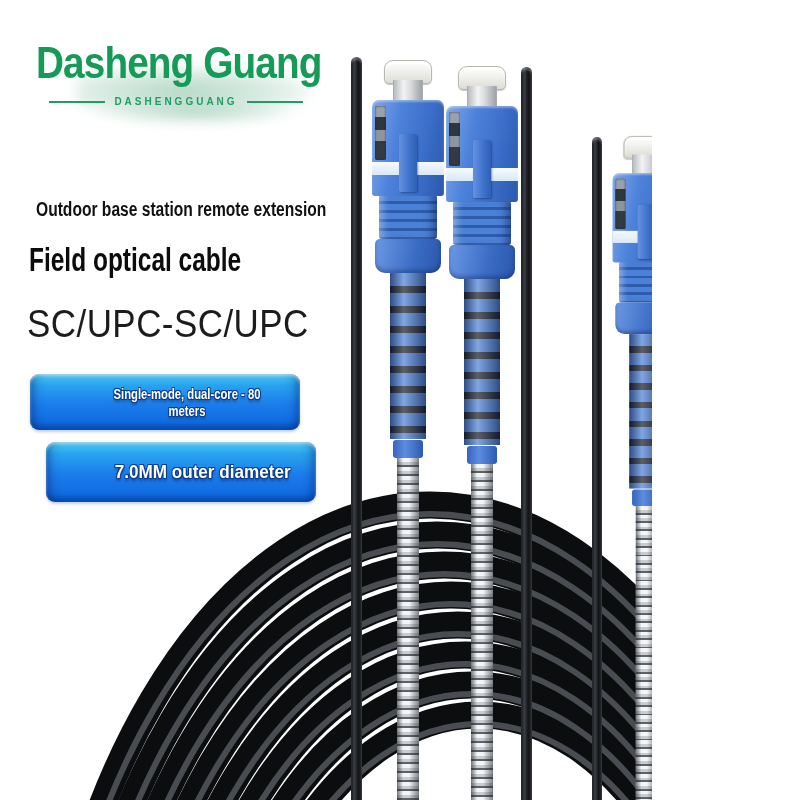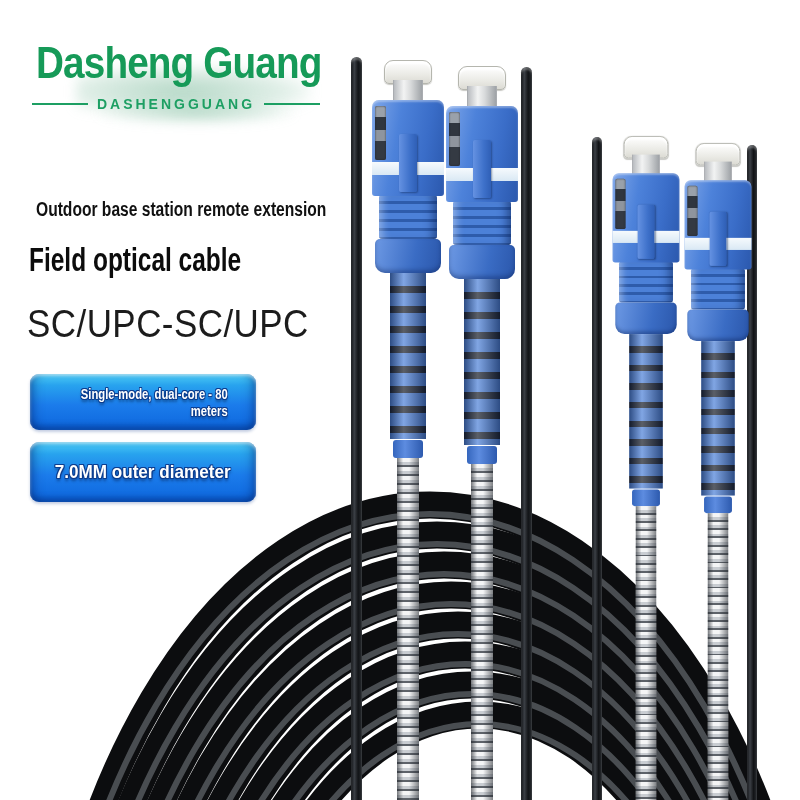--- a/index.html
+++ b/index.html
@@ -1,52 +1,52 @@
 <!DOCTYPE html>
 <html><head>
 <meta charset="utf-8">
 <style>
   html,body{margin:0;padding:0;background:#fff;}
   .canvas{
-    position:relative;width:800px;height:800px;background:#ffffff;
+    position:relative;width:652px;height:800px;background:#ffffff;
     overflow:hidden;font-family:"Liberation Sans", sans-serif;
   }
   
   .logo{position:absolute;left:36px;top:38px;width:300px;z-index:6;}
   .logo-smear{position:absolute;left:40px;top:28px;width:235px;height:46px;
     background:radial-gradient(ellipse at 45% 55%, rgba(130,190,160,.6), rgba(150,200,175,.28) 58%, rgba(255,255,255,0) 78%);
     filter:blur(6px);}
   .logo-smear2{position:absolute;left:60px;top:62px;width:200px;height:26px;
     background:radial-gradient(ellipse at 50% 50%, rgba(130,190,160,.5), rgba(255,255,255,0) 75%);
     filter:blur(5px);}
   .logo-name{position:relative;font-size:44px;font-weight:700;color:#169a58;
     letter-spacing:-1px;transform:scaleX(.88);transform-origin:left center;white-space:nowrap;}
   .logo-sub{position:relative;margin-top:8px;display:flex;align-items:center;gap:9px;width:280px;justify-content:center;}
   .logo-sub .rule{height:2px;background:#1d9f63;flex:0 0 56px;}
-  .logo-sub .tag{font-size:14px;font-weight:700;letter-spacing:3px;color:#1d9f63;white-space:nowrap;text-align:right;}
+  .logo-sub .tag{font-size:10px;font-weight:700;letter-spacing:3px;color:#1d9f63;white-space:nowrap;text-align:right;}
   
   .kicker{position:absolute;left:36px;top:198px;z-index:6;font-size:20px;font-weight:700;color:#111;
     transform:scaleX(.78);transform-origin:left center;white-space:nowrap;}
   .title{position:absolute;left:29px;top:240px;z-index:6;font-size:34px;font-weight:700;color:#0c0c0c;
     transform:scaleX(.72);transform-origin:left center;white-space:nowrap;}
   .model{position:absolute;left:27px;top:303px;z-index:6;font-size:38px;font-weight:400;color:#1c1c1c;
     transform:scaleX(.92);transform-origin:left center;white-space:nowrap;letter-spacing:.5px;}
   
   .badge{position:absolute;left:30px;width:226px;z-index:6;border-radius:9px;
-    display:flex;align-items:center;justify-content:center;text-align:right;color:#fff;
+    display:flex;align-items:center;justify-content:center;text-align:center;color:#fff;
     background:linear-gradient(180deg,#4ecdf5 0%,#28a3ee 20%,#1b7ceb 55%,#0d66dd 100%);
     box-shadow:inset 0 2px 3px rgba(255,255,255,.5), inset 0 -4px 6px rgba(4,38,110,.45),
       inset 10px 0 12px -7px rgba(4,38,110,.45), inset -10px 0 12px -7px rgba(4,38,110,.45),
-      0 2px 3px rgba(20,60,140,.25);}
+      0 2px 3px rgba(20,60,140,.25);padding-left:44px;}
   .badge .bt{display:inline-block;font-weight:700;
     text-shadow:-1px 0 #0d3e8f,1px 0 #0d3e8f,0 -1px #0d3e8f,0 1px #0d3e8f,
       -1px -1px #0d3e8f,1px 1px #0d3e8f,-1px 1px #0d3e8f,1px -1px #0d3e8f,0 3px 3px rgba(5,25,70,.55);}
   .badge1{top:374px;height:56px;}
   .badge1 .bt{font-size:15px;transform:scaleX(.75);}
-  .badge2{top:442px;height:60px;}
+  .badge2{top:442px;height:60px;margin-left:16px;}
   .badge2 .bt{font-size:19px;transform:scaleX(.9);}
   .badge3{top:510px;height:62px;}
   .badge3 .bt{font-size:15px;width:170px;line-height:1.3;transform:scaleX(.87);}
   
   .coil{position:absolute;left:0;top:0;z-index:1;}
   
   .thin-cable{position:absolute;z-index:2;border-radius:6px 6px 0 0;
     background:linear-gradient(90deg,#0e1013,#3c4046 30%,#121417 65%,#26292d);
     box-shadow:inset 0 3px 2px rgba(255,255,255,.28);}
   .tc1{left:351px;top:57px;width:11px;height:743px;}

